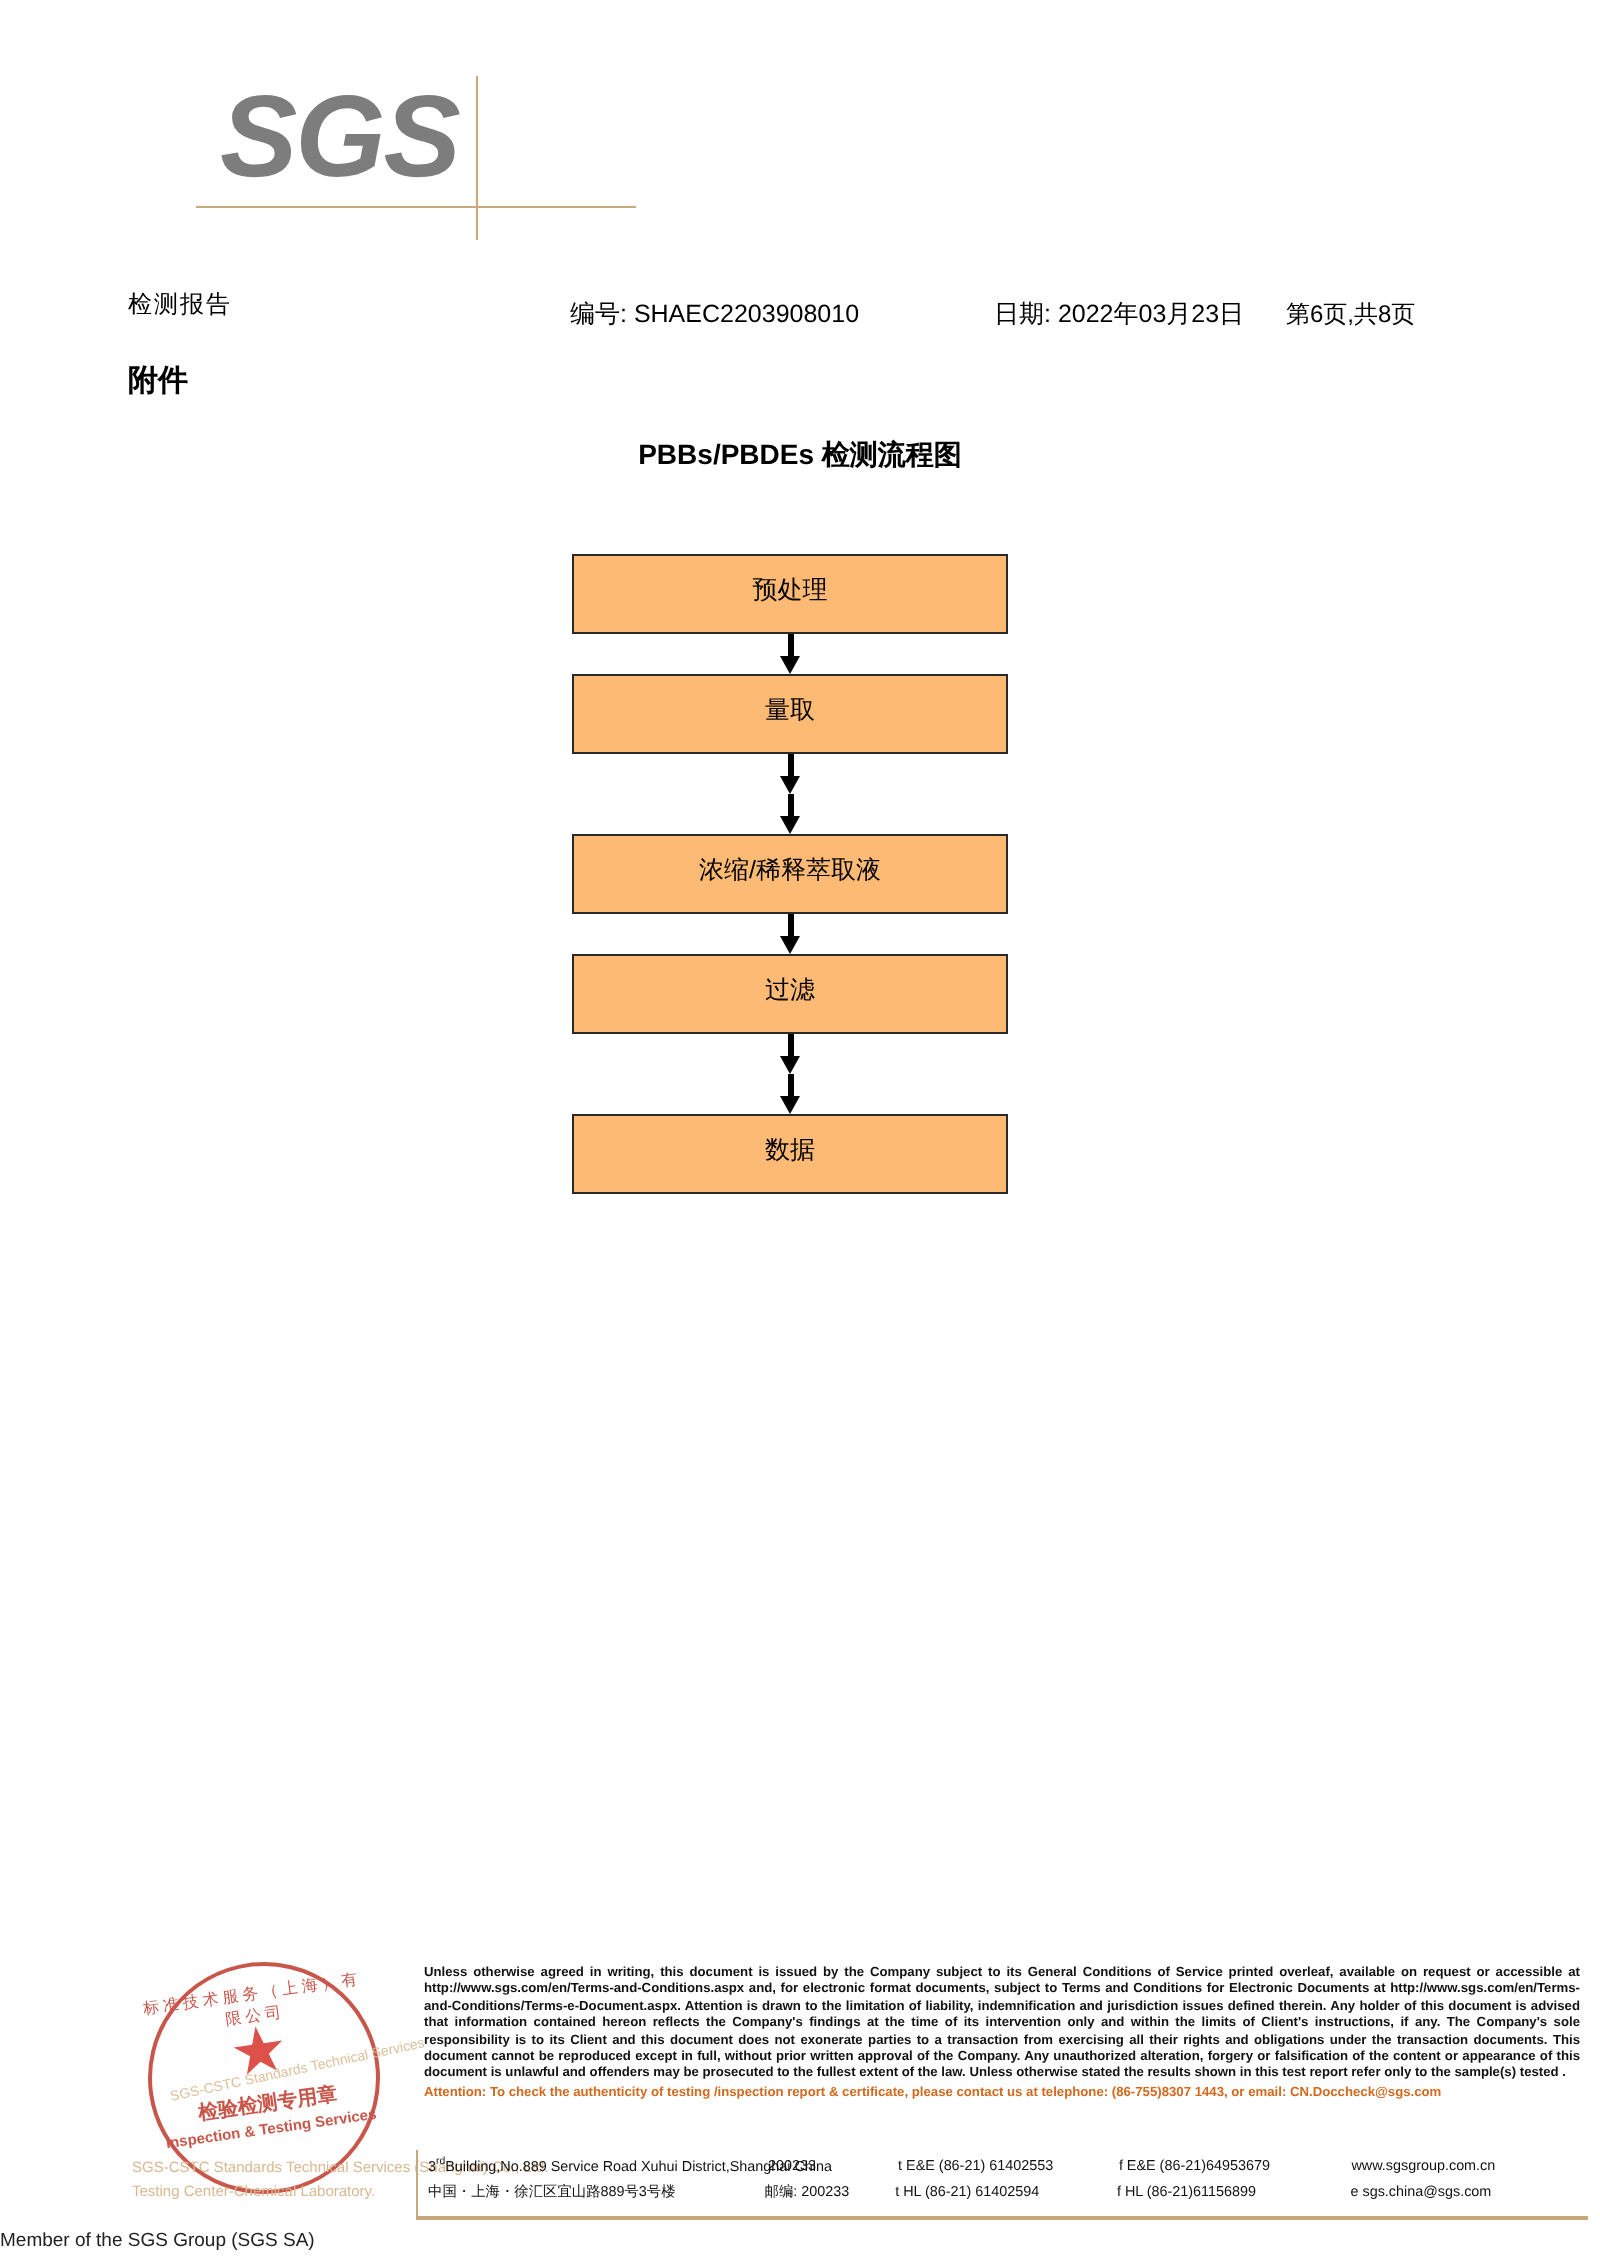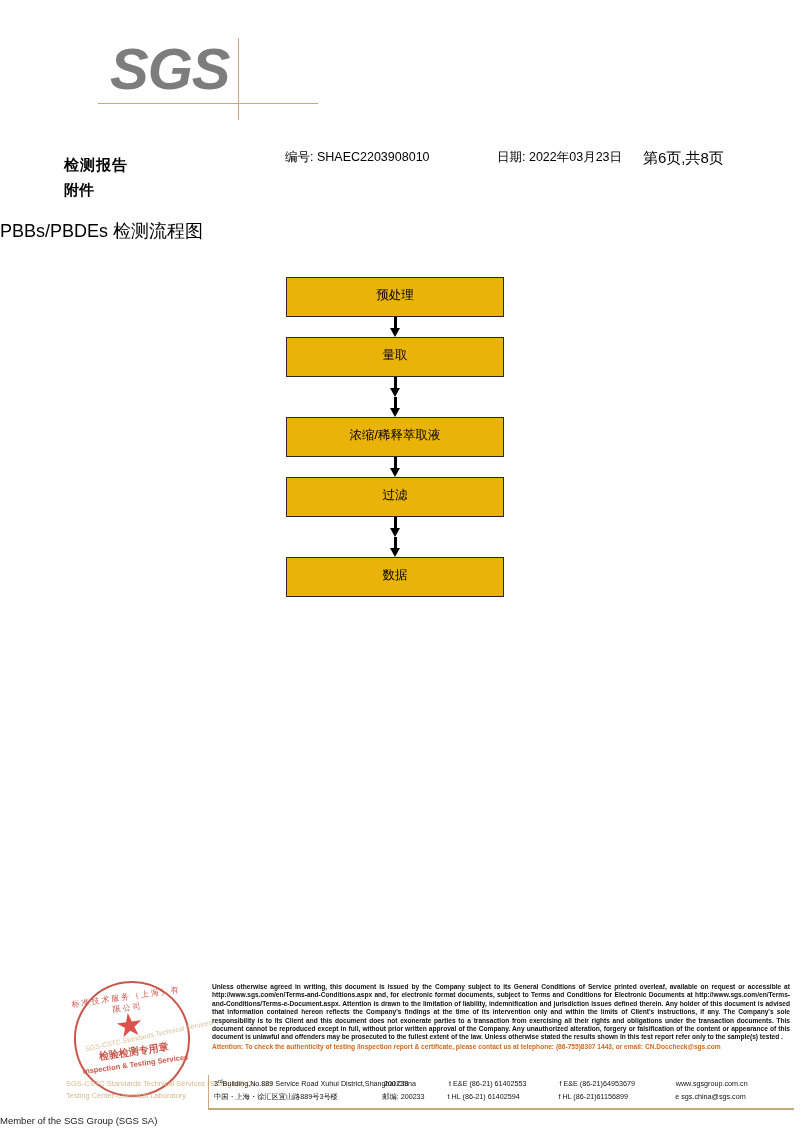--- a/index.html
+++ b/index.html
@@ -50,73 +50,73 @@
     top: 0px;
     width: 1px;
     height: 82px;
     background: #c8a87c;
   }
 
   
   .report-title {
     position: absolute;
     left: 64px;
-    top: 156px;
-    font-size: 15px;
-    font-weight: bold;
+    top: 144px;
+    font-size: 12px;
+    font-weight: normal;
     letter-spacing: 1px;
   }
   .report-no {
     position: absolute;
     left: 285px;
     top: 149px;
     font-size: 12.5px;
   }
   .report-date {
     position: absolute;
     left: 497px;
     top: 149px;
     font-size: 12.5px;
   }
   .report-page {
     position: absolute;
     left: 643px;
     top: 149px;
-    font-size: 15px;
+    font-size: 12px;
   }
   .attachment-label {
     position: absolute;
     left: 64px;
     top: 181px;
     font-size: 15px;
     font-weight: bold;
   }
 
   
   .chart-title {
     position: absolute;
     left: 0;
     right: 0;
     top: 219px;
-    text-align: left;
-    font-size: 18px;
-    font-weight: normal;
+    text-align: center;
+    font-size: 14px;
+    font-weight: bold;
   }
   .flow {
     position: absolute;
     left: 286px;
     top: 277px;
     width: 218px;
   }
   .flow-node {
     box-sizing: border-box;
     width: 218px;
     height: 40px;
     border: 1px solid #2a2a2a;
-    background: #eab308;
+    background: #fdba74;
     text-align: center;
     font-size: 12.5px;
     padding-top: 9px;
     color: #000;
   }
   .flow-arrow {
     width: 218px;
     height: 20px;
     position: relative;
   }

